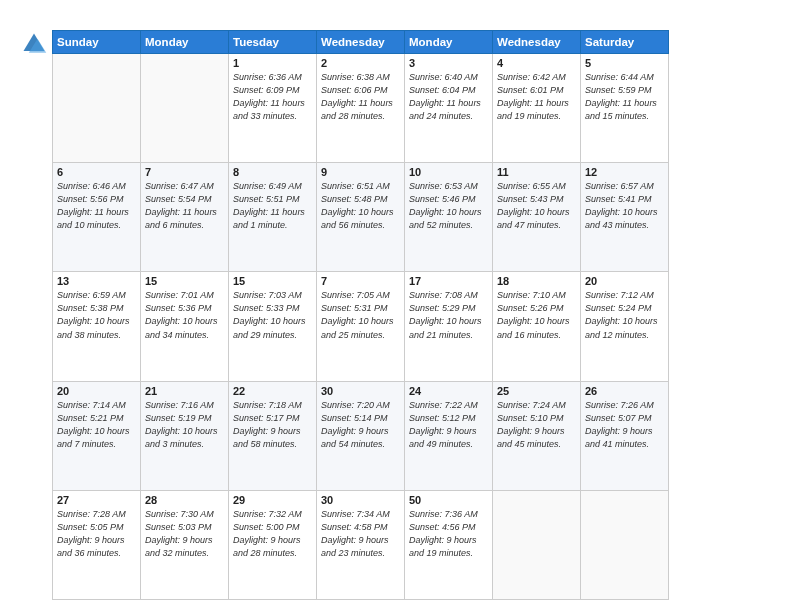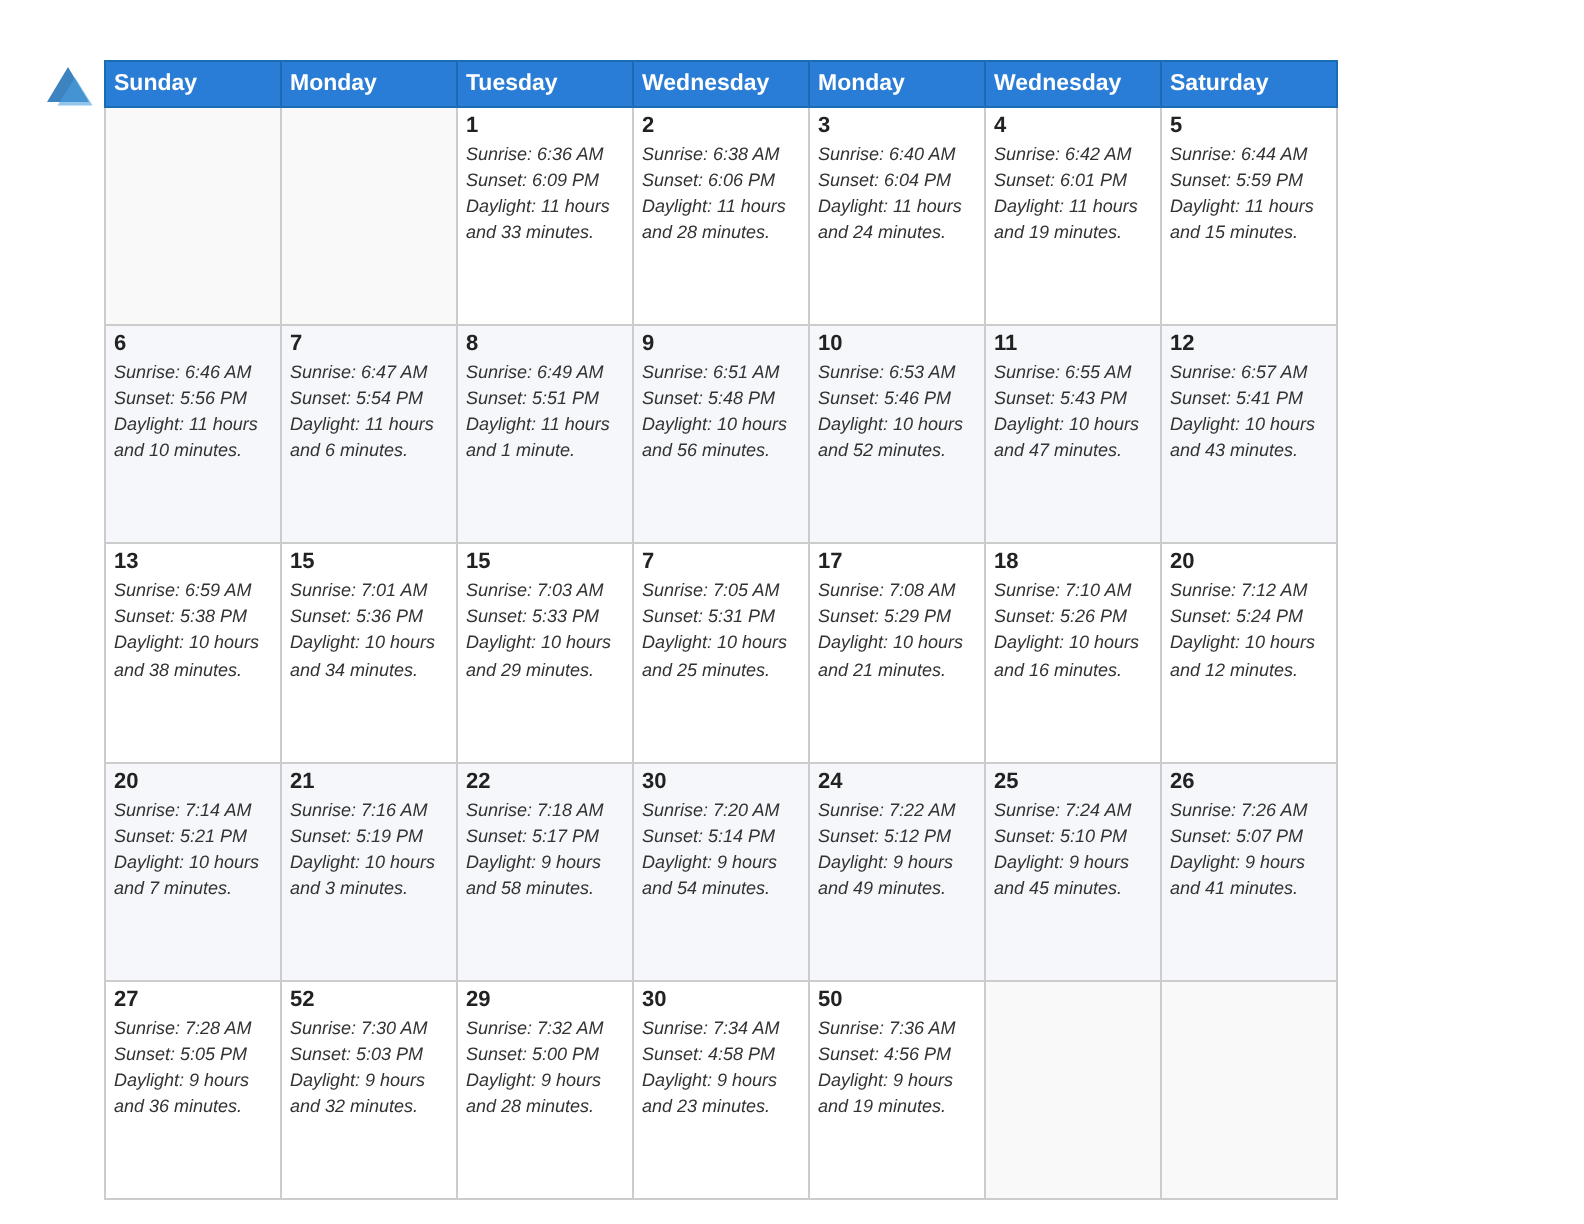--- a/index.html
+++ b/index.html
@@ -247,21 +247,21 @@
             <span class="day-num">26</span>
             <div class="day-info">Sunrise: 7:26 AM<br>Sunset: 5:07 PM<br>Daylight: 9 hours and 41 minutes.</div>
           </td>
         </tr>
         <tr>
           <td>
             <span class="day-num">27</span>
             <div class="day-info">Sunrise: 7:28 AM<br>Sunset: 5:05 PM<br>Daylight: 9 hours and 36 minutes.</div>
           </td>
           <td>
-            <span class="day-num">52</span>
+            <span class="day-num">28</span>
             <div class="day-info">Sunrise: 7:30 AM<br>Sunset: 5:03 PM<br>Daylight: 9 hours and 32 minutes.</div>
           </td>
           <td>
             <span class="day-num">29</span>
             <div class="day-info">Sunrise: 7:32 AM<br>Sunset: 5:00 PM<br>Daylight: 9 hours and 28 minutes.</div>
           </td>
           <td>
             <span class="day-num">30</span>
             <div class="day-info">Sunrise: 7:34 AM<br>Sunset: 4:58 PM<br>Daylight: 9 hours and 23 minutes.</div>
           </td>

